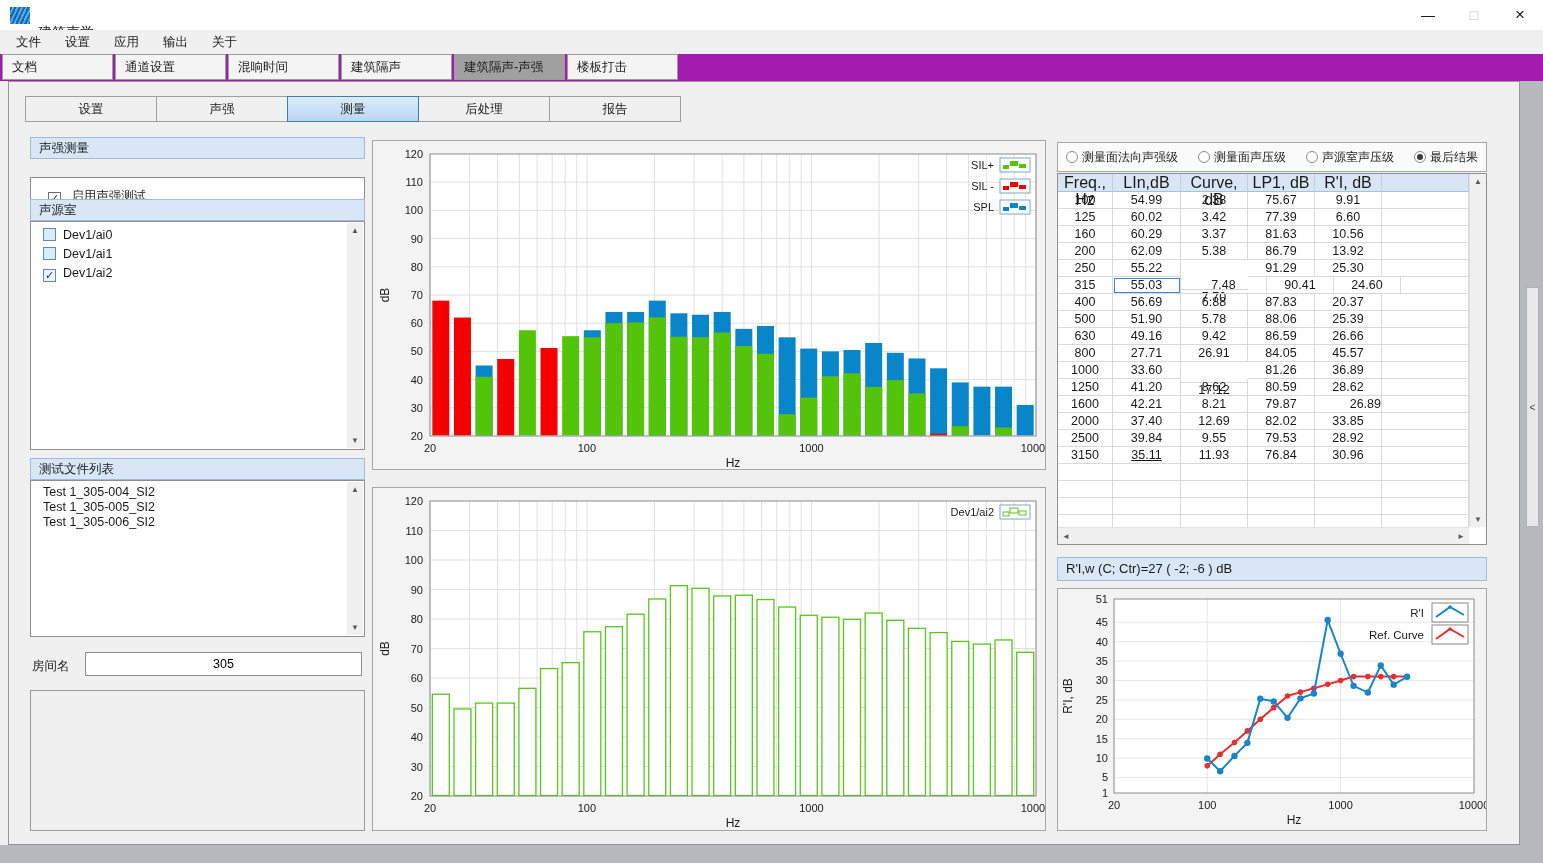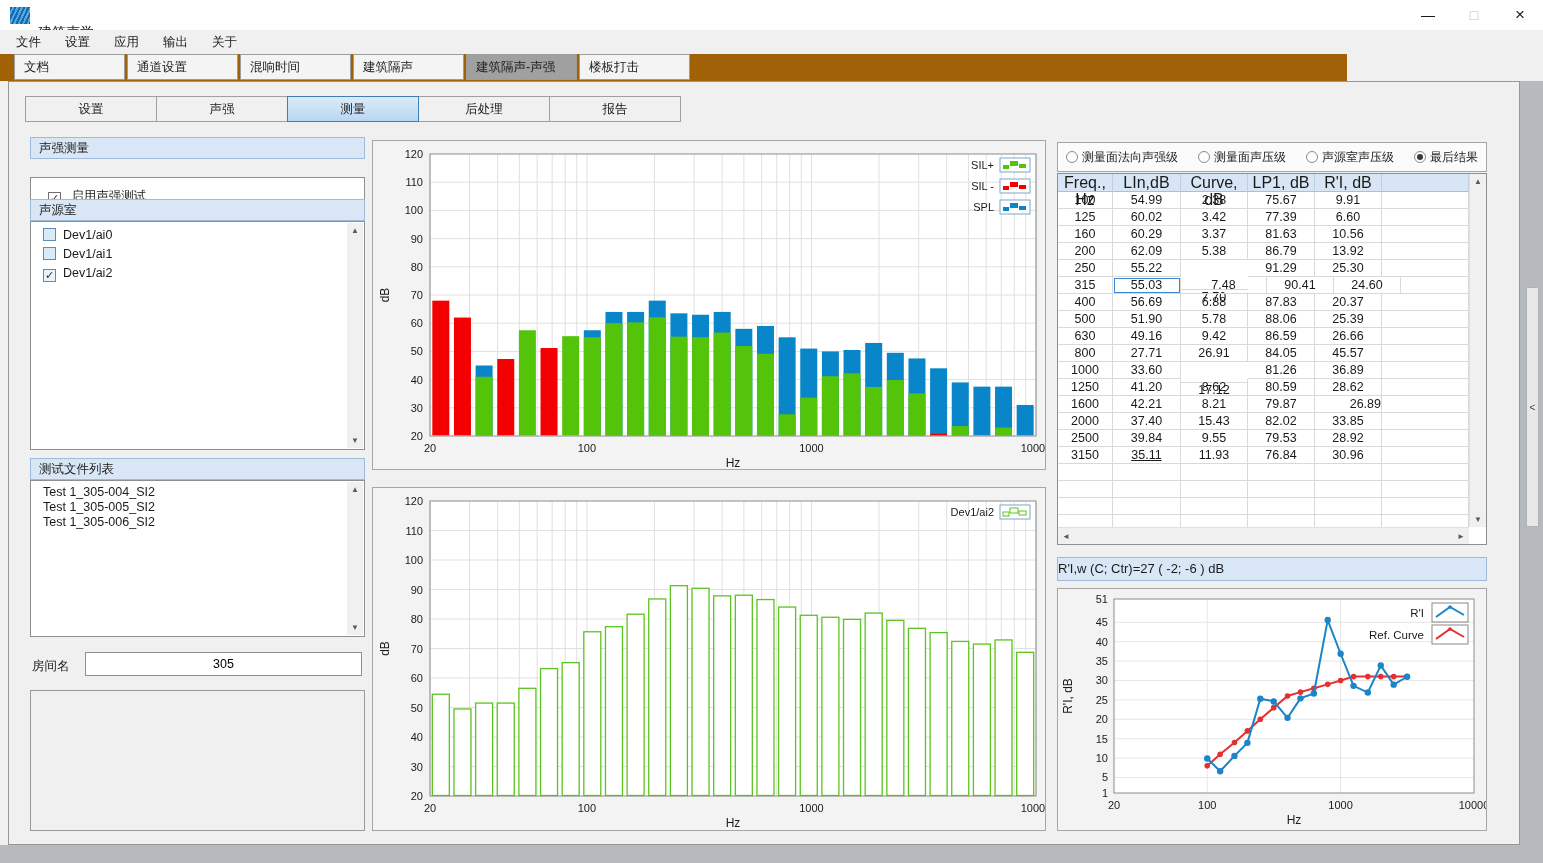--- a/index.html
+++ b/index.html
@@ -13,21 +13,21 @@
   background:repeating-linear-gradient(115deg,#1169b4 0 2px,#57a7dd 2px 4px);}
 .title-text{left:38px;top:24px;font-size:14px}
 .winbtn{top:0;width:46px;height:30px;text-align:center;line-height:30px;font-size:14px}
 .winbtn.min{left:1405px}
 .winbtn.max{left:1451px;color:#c0c0c0}
 .winbtn.close{left:1497px;font-size:17px}
 
 .menubar{left:0;top:30px;width:1543px;height:24px;background:#f0f0f0;padding-left:4px}
 .menu-item{display:inline-block;padding:4px 12px;font-size:12.5px}
 
-.tabrow{left:0;top:54px;width:1347px;height:27px;background:#a16207;padding-left:14px}
+.tabrow{left:0;top:54px;width:1543px;height:27px;background:#a21caf;padding-left:2px}
 .mtab{display:inline-block;width:111px;height:26px;line-height:25px;padding-left:9px;
   background:#f4f4f4;border:1px solid #9c9c9c;margin-right:2px;font-size:12.5px;vertical-align:top}
 .mtab.sel{background:#a0a0a0}
 
 .content{left:8px;top:81px;width:1512px;height:764px;background:#f0f0f0;border:1px solid #979797}
 .sideband{left:1520px;top:81px;width:23px;height:764px;background:#b6b9bd}
 .bottomband{left:0;top:845px;width:1543px;height:18px;background:#b6b9bd}
 .expander{left:1526px;top:287px;width:13px;height:240px;background:#e8e8e8;border:1px solid #b2b2b2;
   display:flex;align-items:center;justify-content:center;font-size:10px;color:#444}
 
@@ -67,21 +67,21 @@
 .trow,.thead{display:flex;height:17px}
 .thead{background:#d7e5f5;height:18px}
 .th{border-right:1px solid #c0cfe0;border-bottom:1px solid #a9c0d8;text-align:center;line-height:17px;font-size:16px}
 .td{border-right:1px solid #d9d9d9;border-bottom:1px solid #d9d9d9;text-align:center;line-height:16px;font-size:12.5px}
 .td.selcell{outline:1px solid #3f87d6;outline-offset:-2px}
 .tvscroll{position:absolute;right:0;top:0;width:17px;bottom:17px;background:#f0f0f0;border-left:1px solid #e0e0e0;
   display:flex;flex-direction:column;justify-content:space-between;align-items:center}
 .thscroll{position:absolute;left:0;bottom:0;height:17px;right:17px;background:#f0f0f0;border-top:1px solid #e0e0e0;
   display:flex;justify-content:space-between;align-items:center;padding:0 4px}
 .result-strip{left:1057px;top:557px;width:430px;height:24px;background:#d8e6f5;border:1px solid #9ebcd9;
-  line-height:22px;padding-left:0;font-size:13px}
+  line-height:22px;padding-left:8px;font-size:13px}
 svg text{font-family:"Liberation Sans","DejaVu Sans",sans-serif}
 </style>
 </head>
 <body>
 
 <div class="abs titlebar">
   <div class="abs app-icon"></div>
   <div class="abs title-text">建筑声学</div>
   <div class="abs winbtn min">—</div>
   <div class="abs winbtn max">□</div>
@@ -473,21 +473,21 @@
           <div class="td" style="width: 55px;">1600</div>
           <div class="td" style="width: 68px;">42.21</div>
           <div class="td" style="width: 67px;">8.21</div>
           <div class="td" style="width: 67px;">79.87</div>
           <div class="td" style="width: 67px; text-align: right;">26.89</div>
           <div class="td" style="flex: 1 1 0%;"></div>
         </div>
         <div class="trow">
           <div class="td" style="width: 55px;">2000</div>
           <div class="td" style="width: 68px;">37.40</div>
-          <div class="td" style="width: 67px;">15.43</div>
+          <div class="td" style="width: 67px;">12.69</div>
           <div class="td" style="width: 67px;">82.02</div>
           <div class="td" style="width: 67px;">33.85</div>
           <div class="td" style="flex: 1 1 0%;"></div>
         </div>
         <div class="trow">
           <div class="td" style="width: 55px;">2500</div>
           <div class="td" style="width: 68px;">39.84</div>
           <div class="td" style="width: 67px;">9.55</div>
           <div class="td" style="width: 67px;">79.53</div>
           <div class="td" style="width: 67px;">28.92</div>

